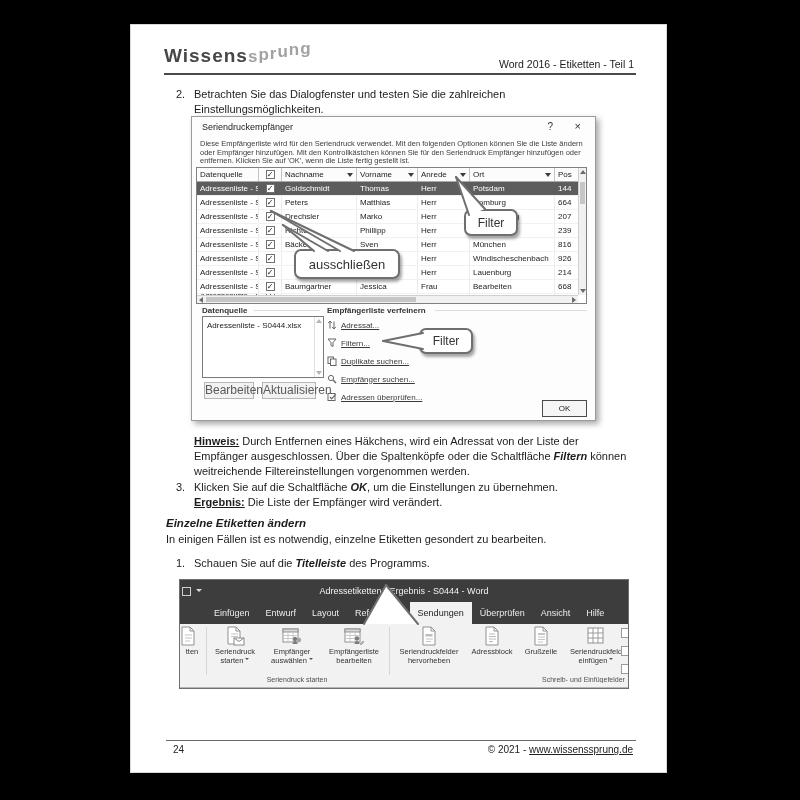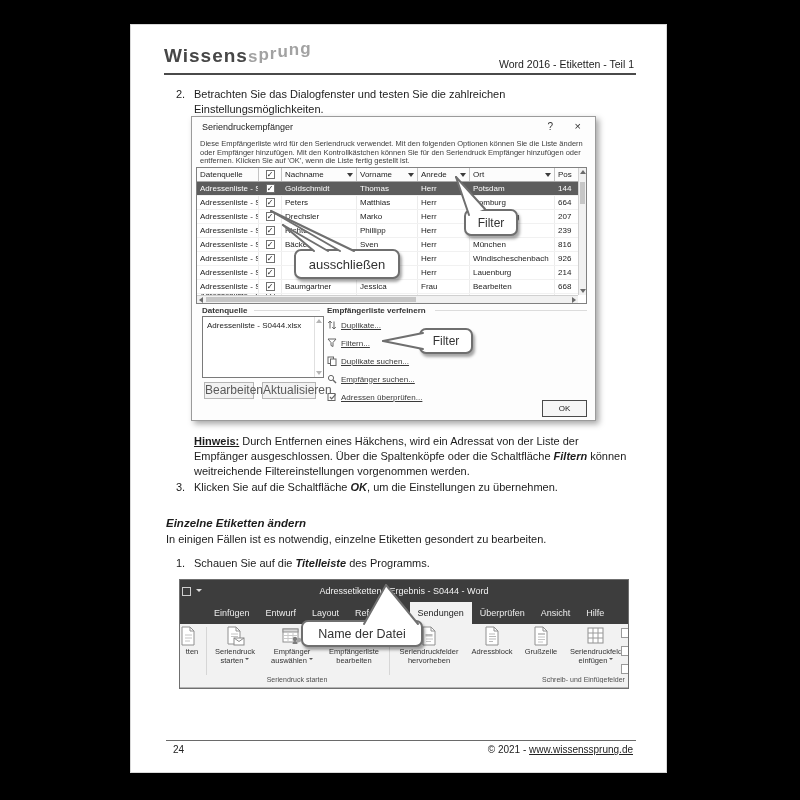--- a/index.html
+++ b/index.html
@@ -256,21 +256,21 @@
     <div class="dbtn" style="left:12px;width:50px;">Bearbeiten...</div>
     <div class="dbtn" style="left:70px;width:54px;">Aktualisieren</div>
 
     <div class="rlink" style="top:202px;">
       <svg width="10" height="10" viewBox="0 0 10 10">
             <line x1="3" y1="1.5" x2="3" y2="8.5" stroke="#666" stroke-width="1"></line>
             <path d="M1.2 3 L3 1 L4.8 3" fill="none" stroke="#666"></path>
             <line x1="7" y1="1.5" x2="7" y2="8.5" stroke="#666" stroke-width="1"></line>
             <path d="M5.2 7 L7 9 L8.8 7" fill="none" stroke="#666"></path>
           </svg>
-      <span class="lt">Duplikate...</span>
+      <span class="lt">Adressat...</span>
     </div>
     <div class="rlink" style="top:220px;">
       <svg width="10" height="10" viewBox="0 0 10 10">
             <path d="M1 1 h8 l-3 3.5 v4 l-2 -1 v-3 z" fill="#fff" stroke="#666" stroke-width="1"></path>
           </svg>
       <span class="lt">Filtern...</span>
     </div>
     <div class="rlink" style="top:238px;">
       <svg width="10" height="10" viewBox="0 0 10 10">
             <rect x="1" y="1" width="5.5" height="6.5" fill="#fff" stroke="#666"></rect>
@@ -319,20 +319,23 @@
         <line x1="6" y1="14" x2="46" y2="22"></line>
   </svg>
   <div class="callout" style="left:288px;top:303px;width:54px;height:26px;font-size:12px;">Filter</div>
 
   <div class="para" style="left:63px;top:409px;width:437px;">
     <span class="bu">Hinweis:</span><span> Durch Entfernen eines Häkchens, wird ein Adressat von der Liste der Empfänger ausgeschlossen. Über die Spaltenköpfe oder die Schaltfläche </span><span class="bi">Filtern</span><span> können weitreichende Filtereinstellungen vorgenommen werden.</span>
   </div>
   <div class="para lstep" style="left:45px;top:455px;width:450px;">
     <span class="num">3.</span>
     <span><span>Klicken Sie auf die Schaltfläche </span><span class="bi">OK</span><span>, um die Einstellungen zu übernehmen.</span></span>
+  </div>
+  <div class="para" style="left:63px;top:470px;width:437px;">
+    <span class="bu">Ergebnis:</span><span> Die Liste der Empfänger wird verändert.</span>
   </div>
 
   <div class="para h-heading" style="left:35px;top:491px;">Einzelne Etiketten ändern</div>
   <div class="para" style="left:35px;top:507px;width:460px;">In einigen Fällen ist es notwendig, einzelne Etiketten gesondert zu bearbeiten.</div>
   <div class="para lstep" style="left:45px;top:531px;width:450px;">
     <span class="num">1.</span>
     <span><span>Schauen Sie auf die </span><span class="bi">Titelleiste</span><span> des Programms.</span></span>
   </div>
 
   <div class="wwin">
@@ -438,21 +441,20 @@
       <div class="glabel" style="left:28px;width:178px;text-align:center;">Seriendruck starten</div>
       <div class="glabel" style="left:362px;width:88px;overflow:hidden;">Schreib- und Einfügefelder</div>
     </div>
   </div>
 
   <svg class="tail" style="left:226px;top:557px;z-index:41;" width="68" height="44">
     <polygon points="29,3 61,42 7,42" fill="#fff"></polygon>
     <line x1="29" y1="3" x2="61" y2="42"></line>
         <line x1="29" y1="3" x2="7" y2="42"></line>
   </svg>
-  <div class="callout" style="left:170px;top:595px;width:122px;height:27px;font-size:12.5px;z-index:40;">Name der Datei</div>
 
 
   <div class="ftr-rule"></div>
   <div class="ftr" style="left:42px;">24</div>
   <div class="ftr" style="right:33px;">
     <span>© 2021 - </span><a>www.wissenssprung.de</a>
   </div>
 
 </div>
 </div>

